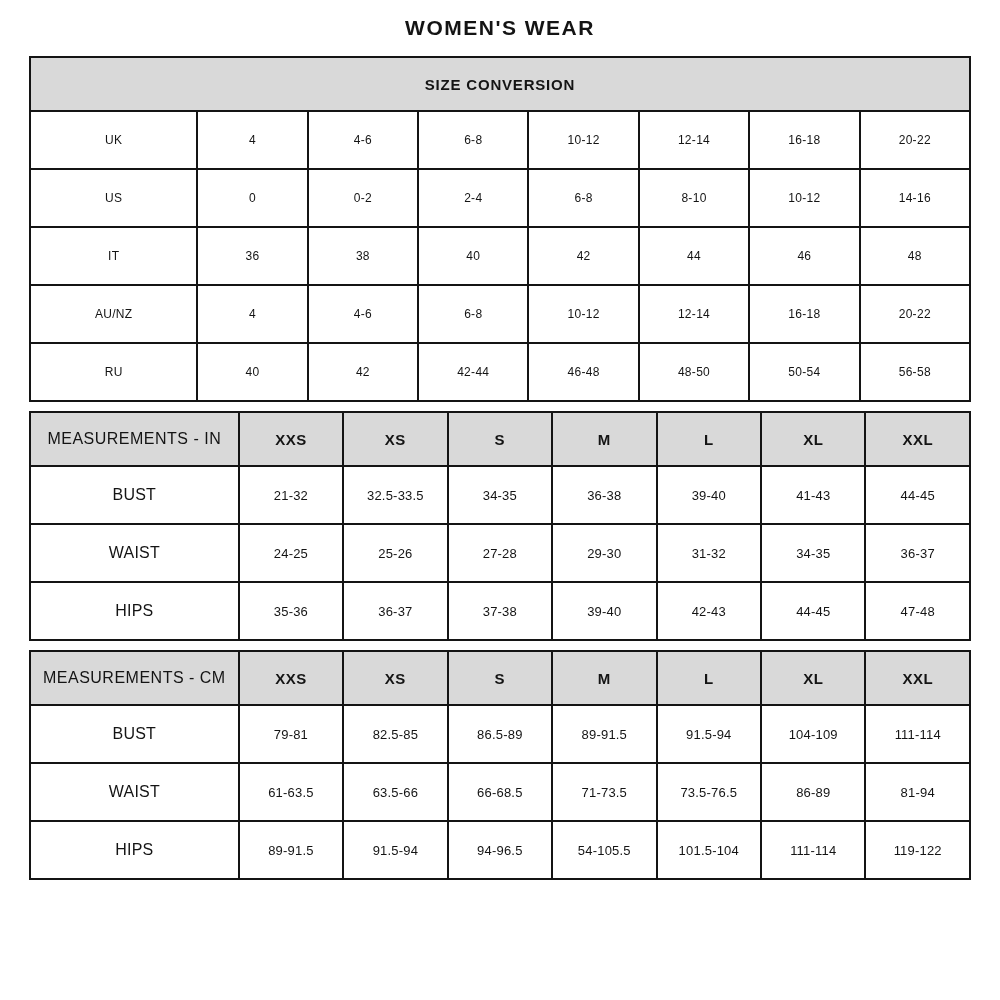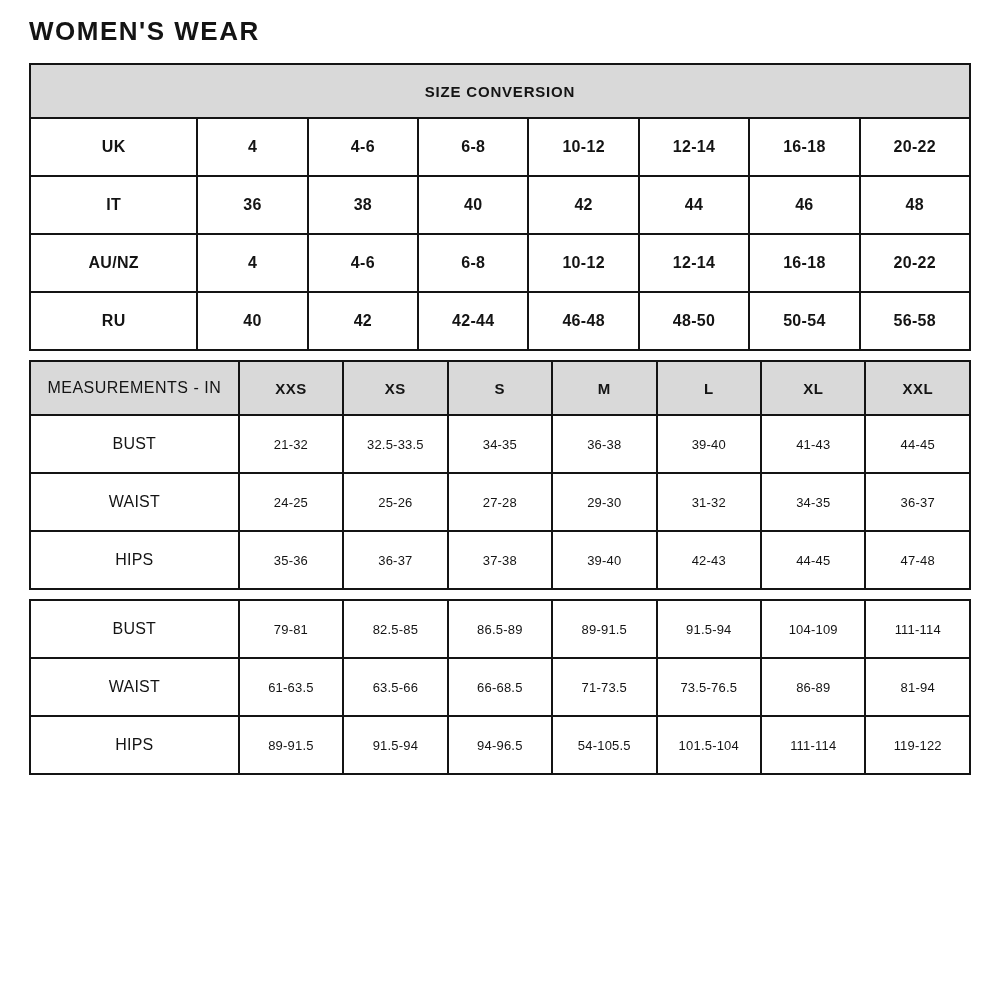--- a/index.html
+++ b/index.html
@@ -8,38 +8,38 @@
     --text:#141414;
     --page-bg:#ffffff;
   }
   html,body{margin:0;padding:0;background:var(--page-bg);}
   body{font-family:"Liberation Sans",sans-serif;color:var(--text);}
   .page{
     width:1000px;height:1000px;box-sizing:border-box;
     padding:12px 29px 10px 29px;background:var(--page-bg);
   }
   .page-title{
-    font-size:26px;font-weight:bold;
+    text-align:center;font-size:21px;font-weight:bold;
     letter-spacing:1.5px;margin:4px 0 16px 0;
   }
   table{
     width:100%;border-collapse:collapse;table-layout:fixed;
     margin:0 0 9px 0;
   }
   td{
     border:2px solid var(--border);
     text-align:center;vertical-align:middle;
     padding:0 4px;overflow:hidden;
   }
   .banner-cell{
     background:var(--header-bg);
     height:52px;font-weight:bold;font-size:15px;letter-spacing:0.8px;
   }
   .conv .col-header{height:54px;font-size:16px;letter-spacing:0.4px;}
-  .conv .data-cell{height:56px;font-size:16px;letter-spacing:0.3px;font-weight:bold;}
+  .conv .data-cell{height:56px;font-size:12px;letter-spacing:0.3px;}
   .meas .col-header{
     height:52px;font-size:15px;font-weight:bold;letter-spacing:0.5px;
     background:var(--header-bg);
   }
   .meas .data-cell{height:56px;font-size:13px;letter-spacing:0.2px;}
   .meas .row-label{font-size:16px;font-weight:normal;}
 </style>
 </head>
 <body>
 
@@ -64,20 +64,30 @@
           <td class="data-cell row-label">UK</td>
           <td class="data-cell">4</td>
           <td class="data-cell">4-6</td>
           <td class="data-cell">6-8</td>
           <td class="data-cell">10-12</td>
           <td class="data-cell">12-14</td>
           <td class="data-cell">16-18</td>
           <td class="data-cell">20-22</td>
         </tr>
         <tr>
+          <td class="data-cell row-label">US</td>
+          <td class="data-cell">0</td>
+          <td class="data-cell">0-2</td>
+          <td class="data-cell">2-4</td>
+          <td class="data-cell">6-8</td>
+          <td class="data-cell">8-10</td>
+          <td class="data-cell">10-12</td>
+          <td class="data-cell">14-16</td>
+        </tr>
+        <tr>
           <td class="data-cell row-label">IT</td>
           <td class="data-cell">36</td>
           <td class="data-cell">38</td>
           <td class="data-cell">40</td>
           <td class="data-cell">42</td>
           <td class="data-cell">44</td>
           <td class="data-cell">46</td>
           <td class="data-cell">48</td>
         </tr>
         <tr>
@@ -162,20 +172,30 @@
         <col>
         <col>
         <col>
         <col>
         <col>
         <col>
         <col>
       </colgroup>
       <tbody>
         <tr>
+          <td class="col-header row-label">MEASUREMENTS - CM</td>
+          <td class="col-header">XXS</td>
+          <td class="col-header">XS</td>
+          <td class="col-header">S</td>
+          <td class="col-header">M</td>
+          <td class="col-header">L</td>
+          <td class="col-header">XL</td>
+          <td class="col-header">XXL</td>
+        </tr>
+        <tr>
           <td class="data-cell row-label">BUST</td>
           <td class="data-cell">79-81</td>
           <td class="data-cell">82.5-85</td>
           <td class="data-cell">86.5-89</td>
           <td class="data-cell">89-91.5</td>
           <td class="data-cell">91.5-94</td>
           <td class="data-cell">104-109</td>
           <td class="data-cell">111-114</td>
         </tr>
         <tr>

